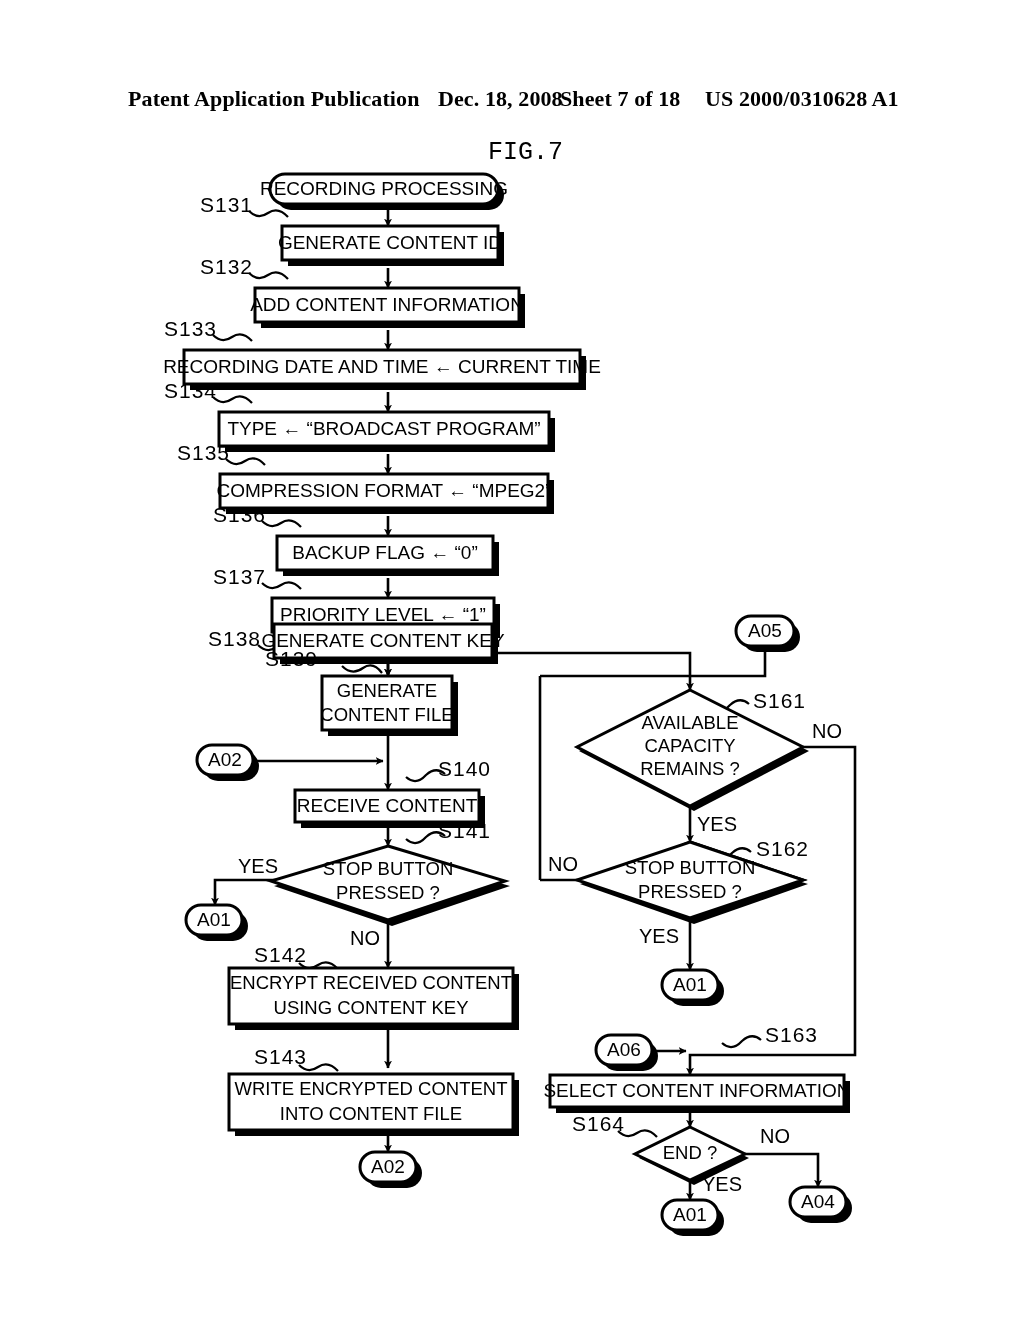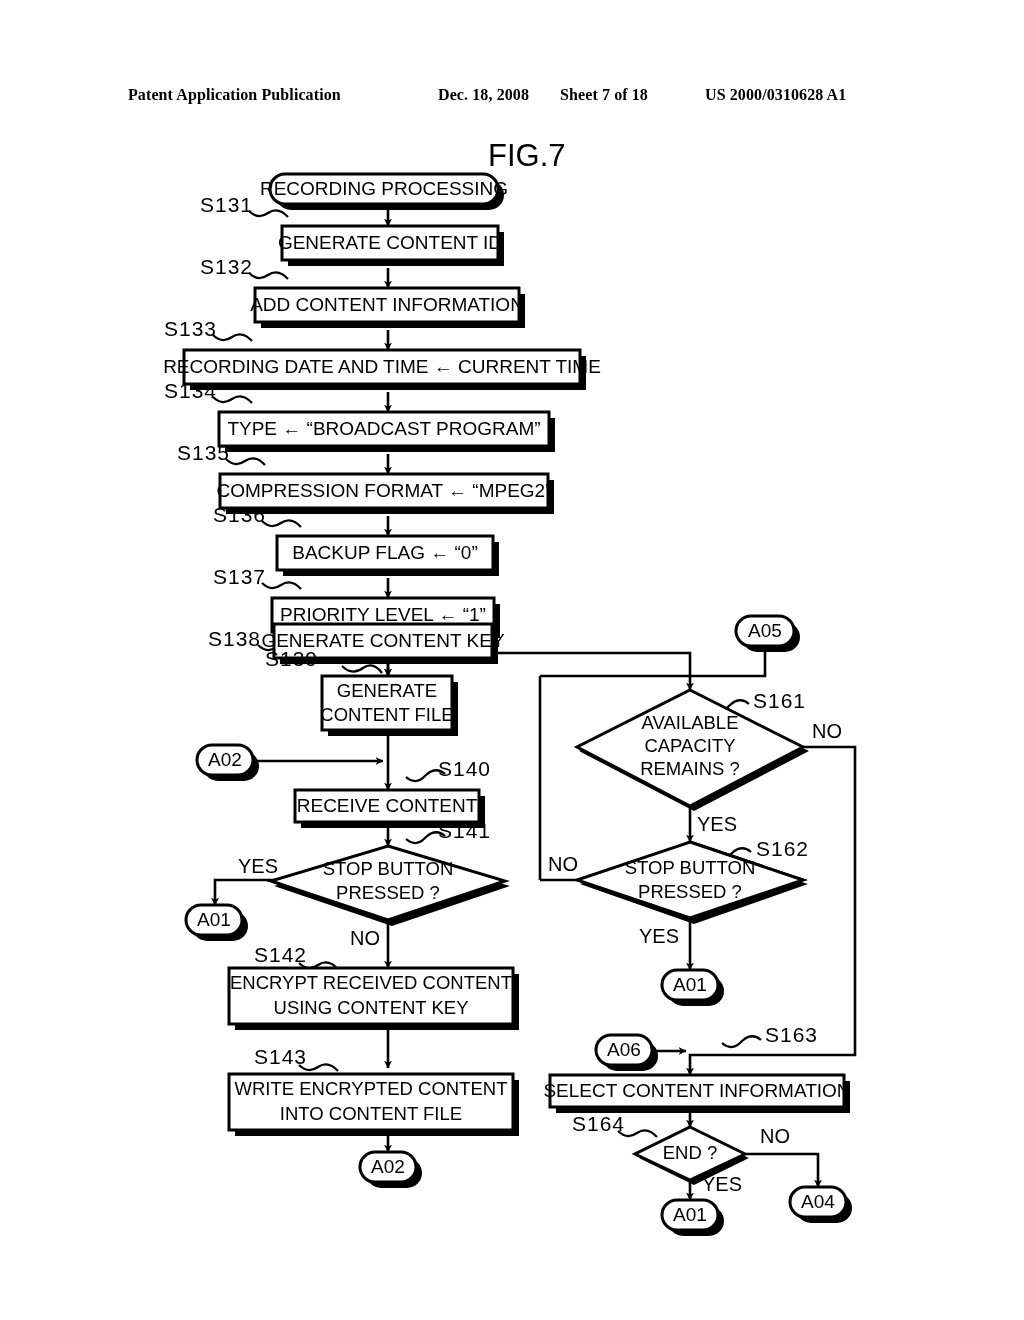--- a/index.html
+++ b/index.html
@@ -23,21 +23,21 @@
   }
   
   .pub-header {
     position: absolute;
     top: 86px;
     left: 0;
     width: 1016px;
     height: 28px;
     font-family: "Liberation Serif", serif;
     font-weight: bold;
-    font-size: 16px;
+    font-size: 22px;
     letter-spacing: 0.1px;
     white-space: nowrap;
   }
   .pub-header span { position: absolute; top: 0; }
   .hdr-pub   { left: 128px; }
   .hdr-date  { left: 438px; text-align: right; }
   .hdr-sheet { left: 560px; }
   .hdr-num   { left: 705px; }
 
   
@@ -45,22 +45,22 @@
     position: absolute;
     top: 130px;
     left: 0;
     width: 1024px;
     height: 1140px;
   }
   .fig-title {
     position: absolute;
     left: 488px;
     top: 8px;
-    font-family: Liberation Sans, sans-serif;
-    font-size: 31px;
+    font-family: Liberation Mono, monospace;
+    font-size: 25px;
     font-weight: 500;
     letter-spacing: 0px;
   }
   svg.flow {
     position: absolute;
     left: 0;
     top: 0;
     width: 1024px;
     height: 1140px;
   }

